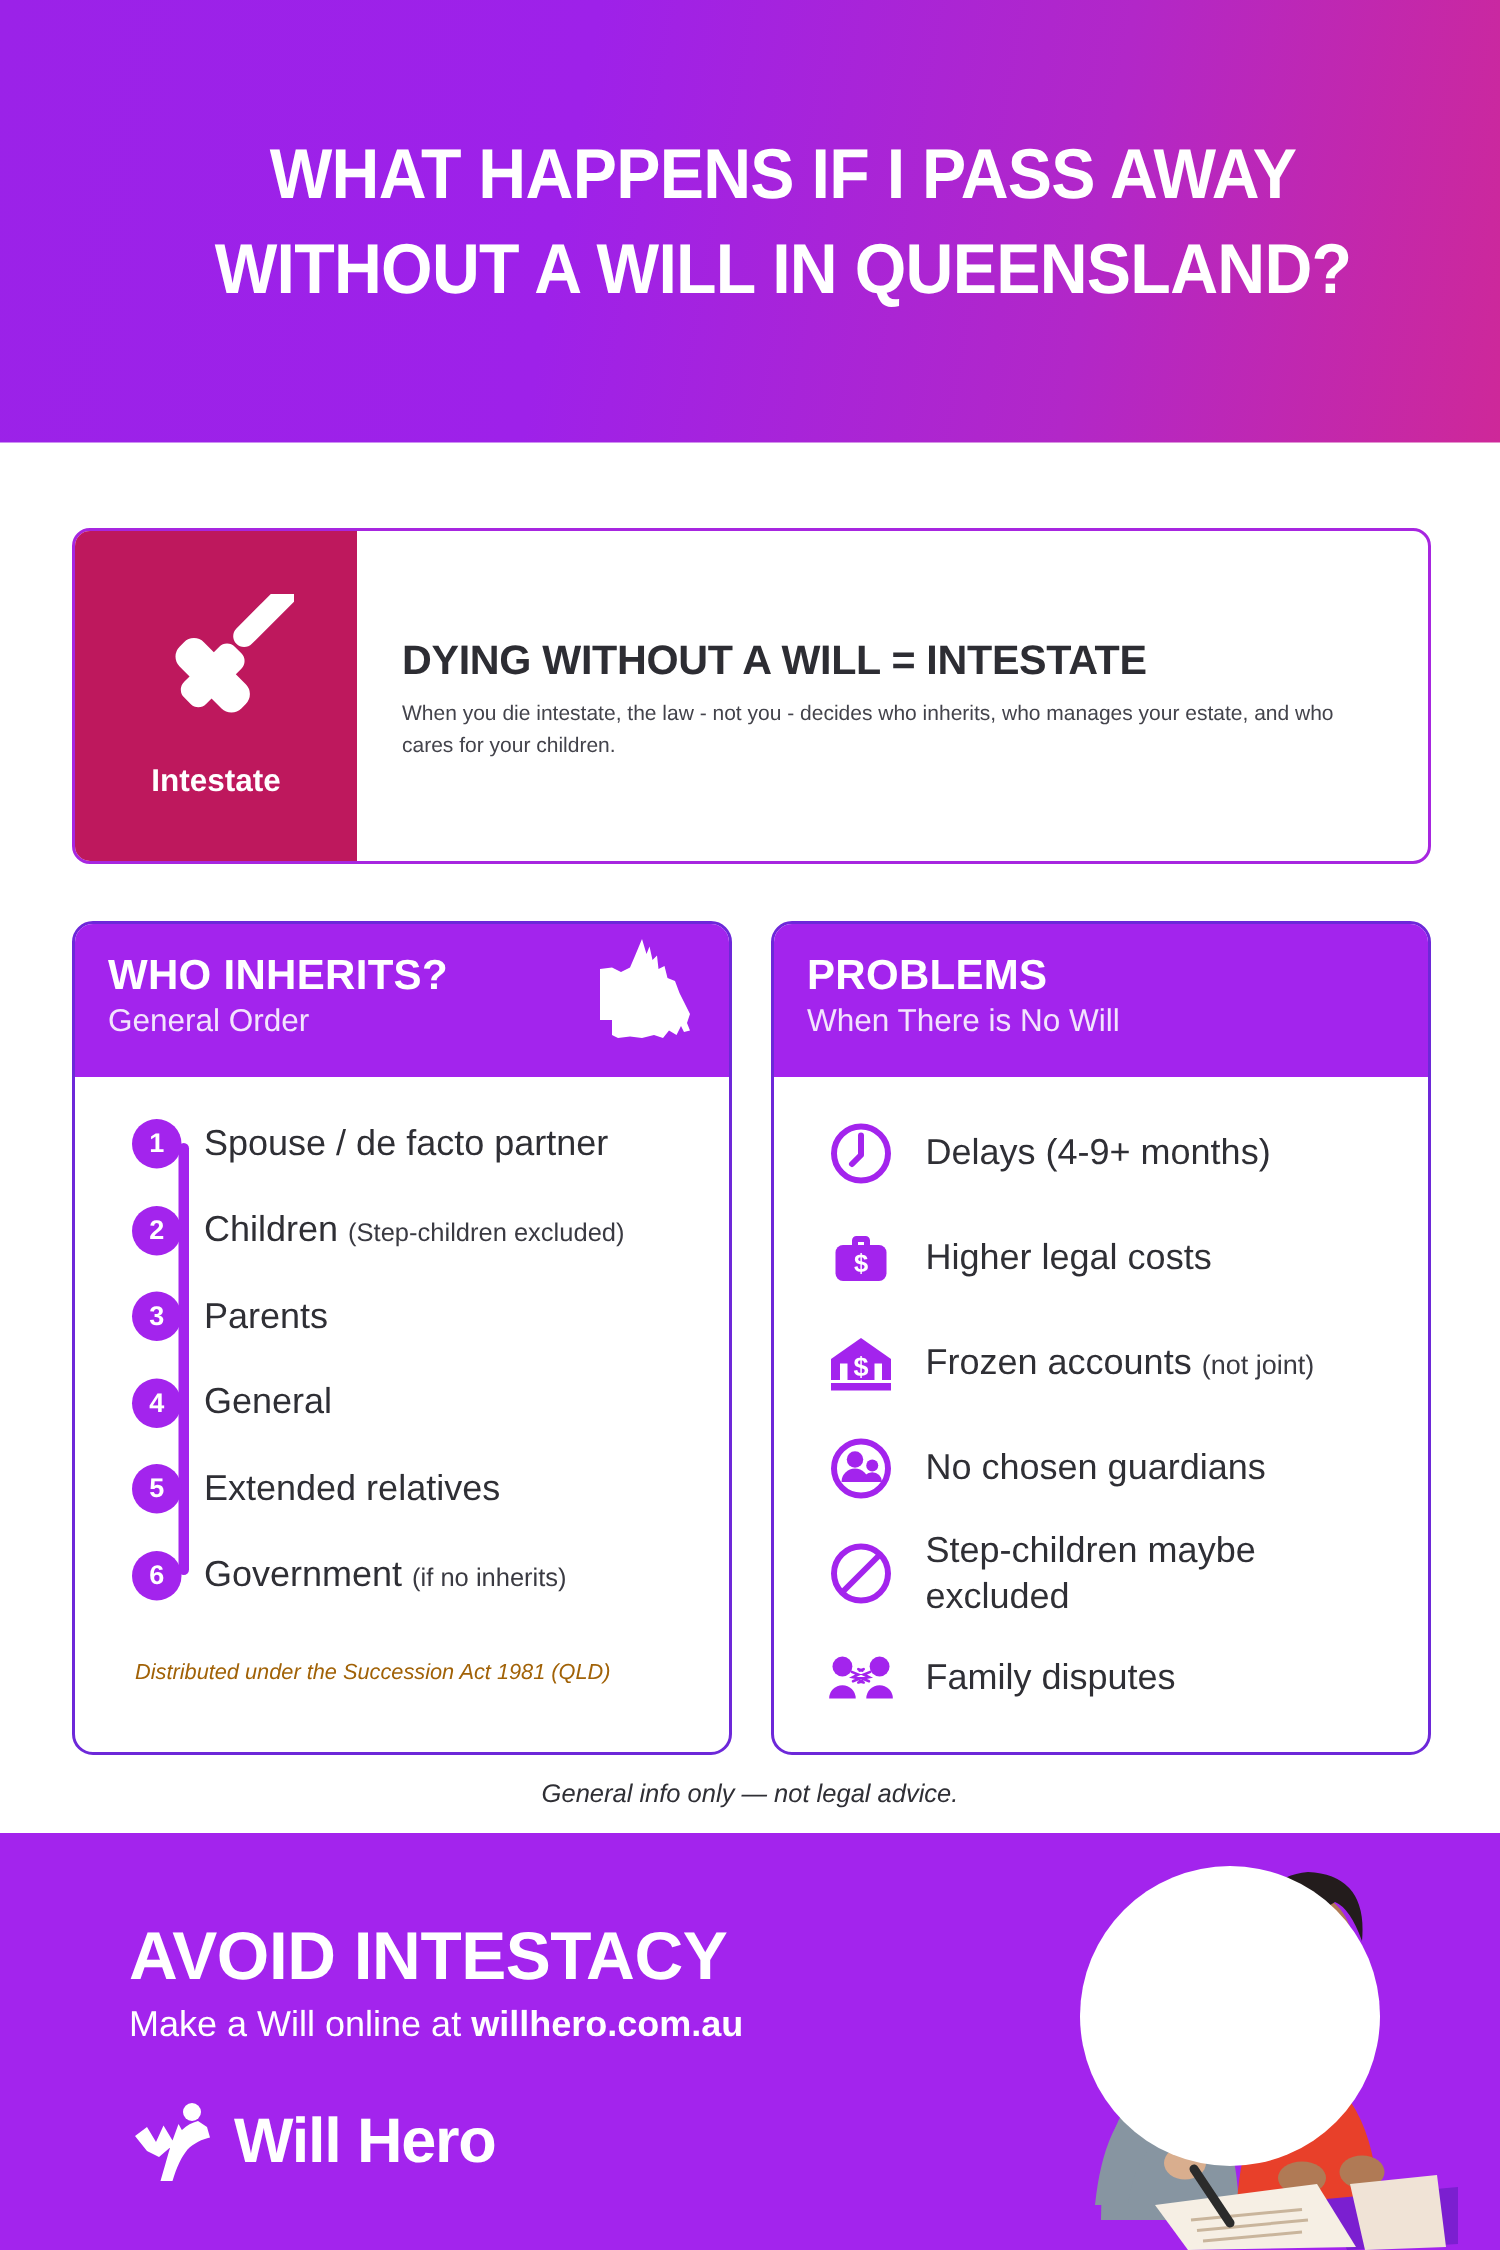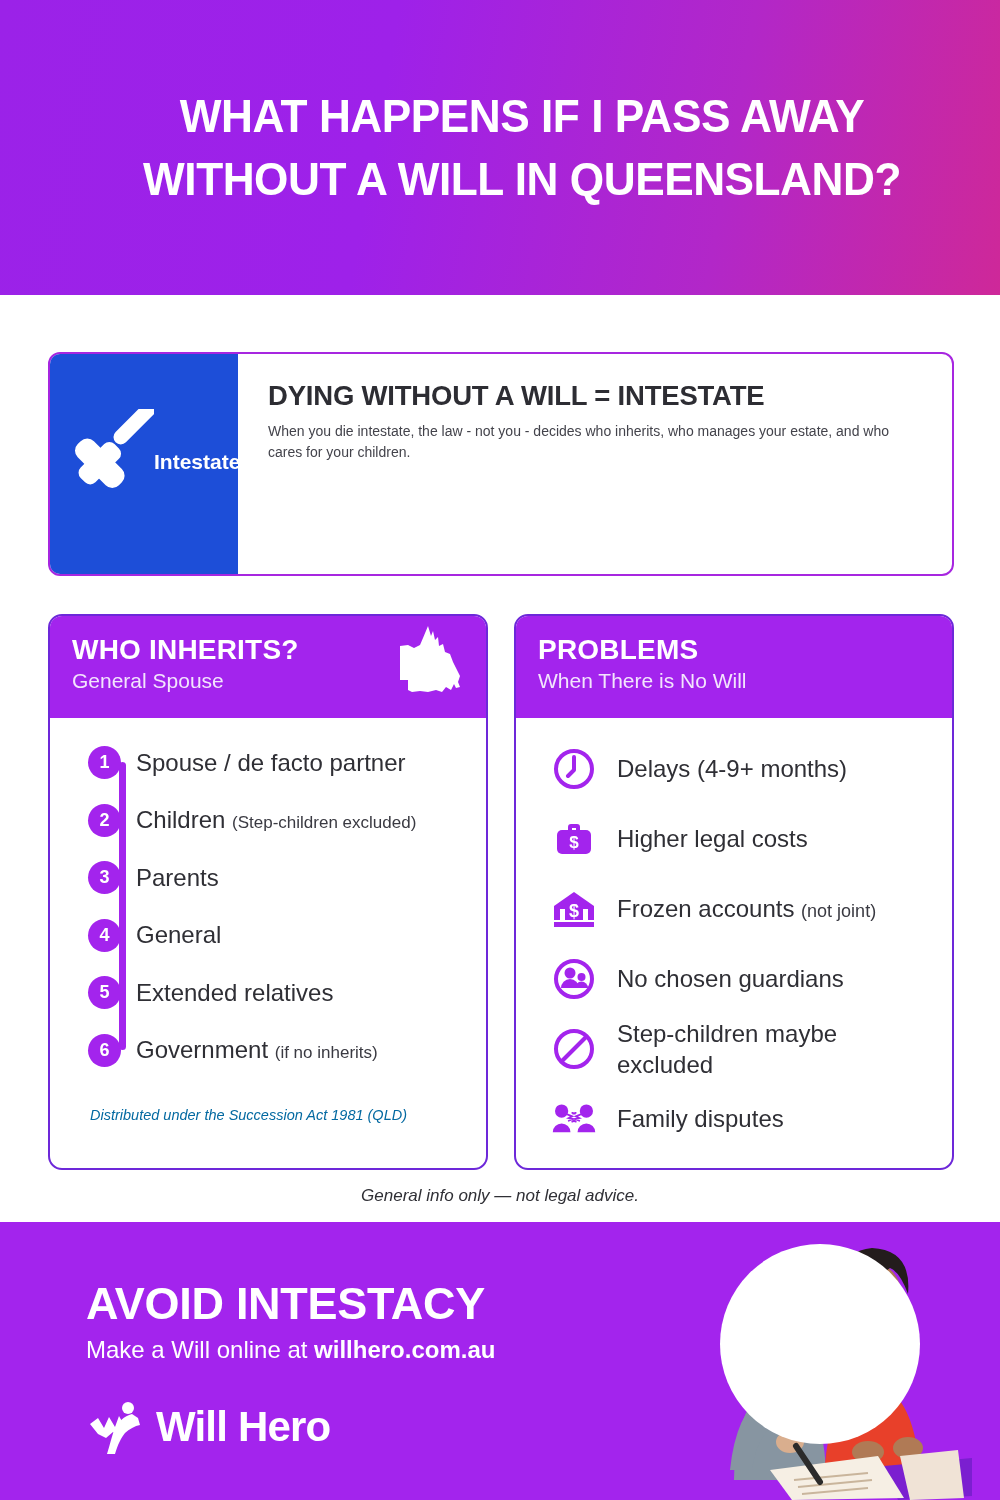--- a/index.html
+++ b/index.html
@@ -34,32 +34,32 @@
     position:absolute; left:48px; top:352px;
     width:906px; height:224px;
     border:2px solid #A726E0;
     border-radius:12px;
     background:#ffffff;
     display:flex;
     overflow:hidden;
   }
   .intestate-left {
     width:188px; flex:0 0 188px;
-    background:#1d4ed8;
-    display:flex; flex-direction:row;
-    align-items:center; justify-content:flex-start;
+    background:#be185d;
+    display:flex; flex-direction:column;
+    align-items:center; justify-content:center;
     padding-bottom:6px;
   }
   .gavel-wrap { height:118px; display:flex; align-items:center; justify-content:center; }
   .intestate-label {
     color:#ffffff; font-size:21px; font-weight:bold;
     margin-top:2px;
   }
   .intestate-right {
-    flex:1; padding:26px 30px 0 30px;
+    flex:1; padding:26px 30px 0 30px;margin-top:44px;
   }
   .intestate-heading {
     font-size:27.5px; font-weight:bold; color:#2D2D33;
     letter-spacing:-0.2px; margin-bottom:9px;
   }
   .intestate-body {
     font-size:14px; color:#43434b; line-height:1.48;
   }
 
   
@@ -109,21 +109,21 @@
   .inherit-text {
     margin-left:15px; font-size:24px; color:#2F2F35;
     white-space:nowrap;
   }
   .inherit-note { font-size:17px; color:#3a3a42; }
   .spine {
     position:absolute; left:51px; top:28px; width:7px;
     height:288px; background:#A324ED; z-index:1; border-radius:4px;
   }
   .footnote-act {
-    font-size:14.5px; font-style:italic; color:#0369a1;
+    font-size:14.5px; font-style:italic; color:#a16207;
     margin-top:28px; margin-left:22px;
   }
 
   
   .problem-item {
     display:flex; align-items:center;
     min-height:70px;
   }
   .prob-icon {
     width:46px; height:46px; flex:0 0 46px;
@@ -193,21 +193,21 @@
     <div class="intestate-heading">DYING WITHOUT A WILL  =  INTESTATE</div>
     <div class="intestate-body">When you die intestate, the law - not you - decides who inherits, who manages your estate, and who cares for your children.</div>
   </div>
 </div>
 
 <div class="cards-row">
 
   <div class="panel">
     <div class="panel-head">
       <div class="panel-title">WHO INHERITS?</div>
-      <div class="panel-sub">General Spouse</div>
+      <div class="panel-sub">General Order</div>
       <svg class="qld-map" viewBox="0 0 64 78" aria-hidden="true">
         <path fill="#ffffff" d="M30 2 L33 12 L35 7 L37 16 L40 13 L41 22 L45 20 L47 28 L52 30 L55 38 L58 44 L62 52 L60 58 L62 63 L58 64 L56 60 L53 66 L48 63 L44 68 L38 66 L30 68 L22 67 L14 68 L10 66 L10 56 L2 56 L2 22 L10 21 L16 24 L22 21 L25 14 Z"></path>
       </svg>
     </div>
     <div class="panel-body">
       <div class="inherit-list">
         <div class="spine"></div>
 
         <div class="inherit-item">
           <div class="num-badge">1</div>

